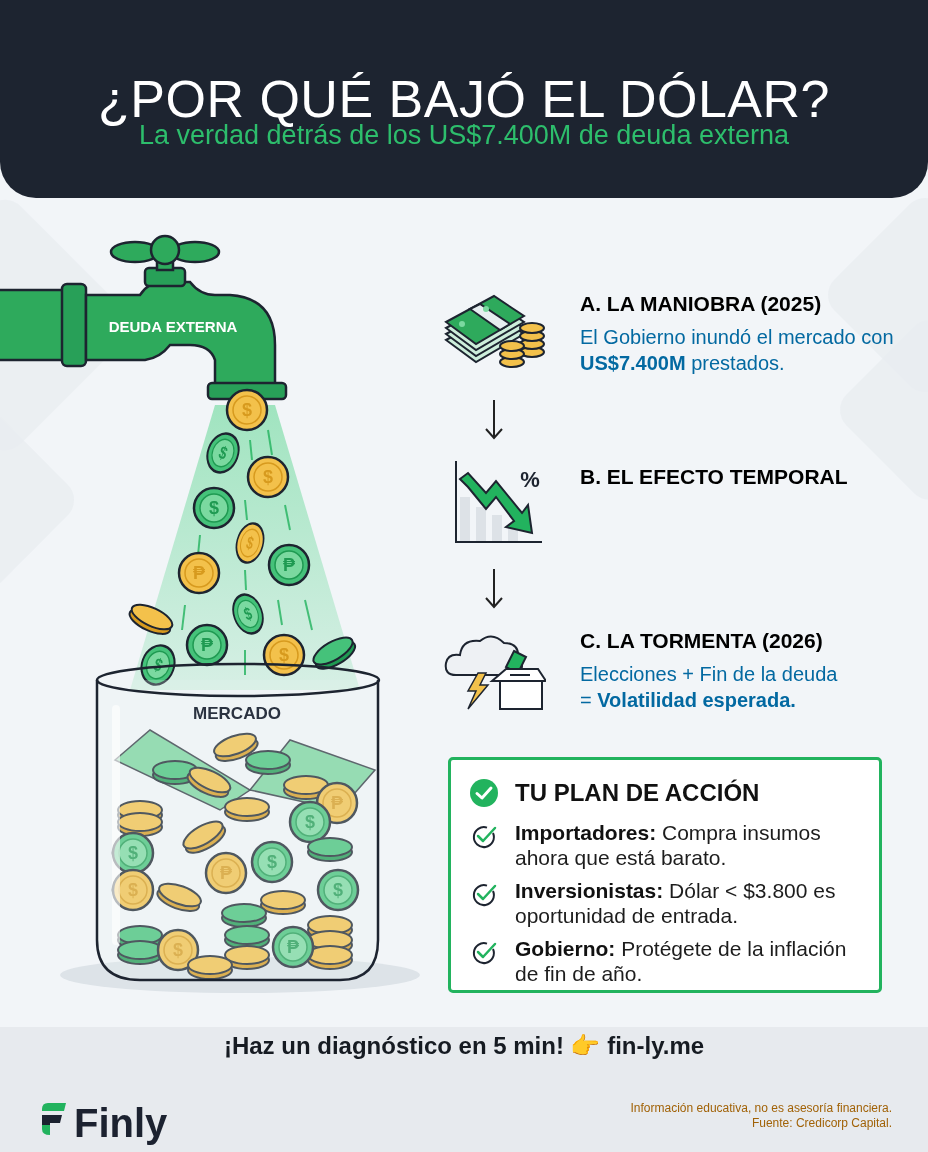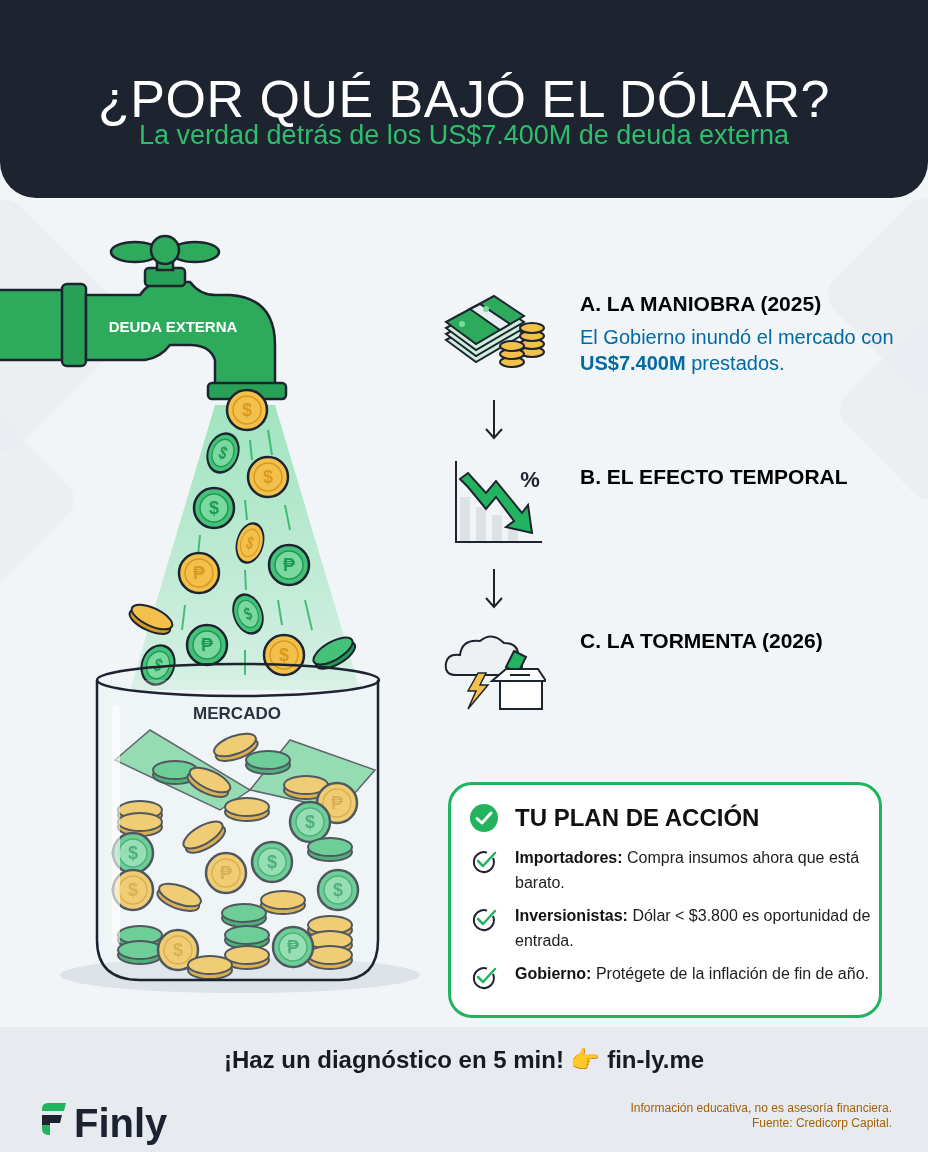--- a/index.html
+++ b/index.html
@@ -30,34 +30,34 @@
   .step .step-title {
     position: absolute; left: 138px; top: 0; font-size: 21px; font-weight: 700; color: #000000;
   }
   .step .step-body {
     position: absolute; left: 138px; top: 32px; width: 320px; font-size: 20px; line-height: 26px; color: #0369a1;
   }
   .step .step-body b { font-weight: 700; }
   .arrow-down { position: absolute; left: 483px; width: 22px; height: 44px; }
   .plan {
     position: absolute; left: 448px; top: 757px; width: 434px; height: 236px;
-    background: #ffffff; border: 3px solid #22b35e; border-radius: 24px; margin-top: 25px;
+    background: #ffffff; border: 3px solid #22b35e; border-radius: 5px;
   }
   .plan .plan-head { position: absolute; left: 18px; top: 18px; height: 30px; }
   .plan .plan-check { position: absolute; left: 0; top: 0; width: 30px; height: 30px; }
   .plan .plan-title { position: absolute; left: 46px; top: 1px; font-size: 24px; font-weight: 700; white-space: nowrap; color: #111; }
   .plan-item { position: absolute; left: 18px; width: 400px; }
   .plan-item .tick { position: absolute; left: 2px; top: 4px; width: 26px; height: 26px; }
-  .plan-item .txt { position: absolute; left: 46px; top: 0; width: 360px; font-size: 16px; line-height: 25px; color: #1d1d1d; }
+  .plan-item .txt { position: absolute; left: 46px; top: 0; width: 360px; font-size: 21px; line-height: 25px; color: #1d1d1d; }
   .plan-item .txt b { font-weight: 700; color: #111; }
   .footer {
     position: absolute; left: 0; top: 1027px; width: 928px; height: 125px; background: #e7eaee;
   }
   .cta {
-    position: absolute; left: 0; right: 0; top: 19px; text-align: center;
+    position: absolute; left: 0; right: 0; top: 5px; text-align: center;
     font-size: 24px; font-weight: 700; color: #161b22;
   }
   .cta .hand { font-size: 24px; color: #f3b53f; }
   .logo { position: absolute; left: 38px; top: 74px; height: 36px; }
   .logo svg { position: absolute; left: 0; top: 0; }
   .logo .logo-text { position: absolute; left: 36px; top: 0; font-size: 40px; font-weight: 700; color: #1c2230; }
   .disclaimer {
     position: absolute; right: 36px; top: 74px; text-align: right;
     font-size: 12px; line-height: 15px; color: #a16207;
   }
@@ -270,20 +270,23 @@
 <div class="step" style="top:629px;">
   <svg class="icon" viewBox="0 0 104 100" style="top:-2px;">
     <path d="M14,48 Q2,48 4,36 Q6,26 18,28 Q20,12 38,14 Q50,4 62,16 Q78,16 76,32 Q84,38 76,48 Z" fill="#eef1f4" stroke="#1d2430" stroke-width="2"></path>
     <polygon points="36,46 26,64 34,64 26,82 46,58 38,58 44,46" fill="#f3c14b" stroke="#1d2430" stroke-width="1.5"></polygon>
     <polygon points="72,24 84,30 76,46 64,40" fill="#22b35e" stroke="#1d2430" stroke-width="2"></polygon>
     <rect x="58" y="54" width="42" height="28" fill="#ffffff" stroke="#1d2430" stroke-width="2"></rect>
     <polygon points="50,54 64,42 96,42 104,54" fill="#ffffff" stroke="#1d2430" stroke-width="2"></polygon>
     <line x1="68" y1="48" x2="88" y2="48" stroke="#1d2430" stroke-width="2"></line>
   </svg>
   <div class="step-title">C. LA TORMENTA (2026)</div>
+  <div class="step-body">
+    <span>Elecciones + Fin de la deuda</span><br><span>= </span><b>Volatilidad esperada.</b>
+  </div>
 </div>
 
 <div class="plan">
   <div class="plan-head">
     <svg class="plan-check" viewBox="0 0 30 30">
       <circle cx="15" cy="15" r="14" fill="#22b35e"></circle>
       <polyline points="8,15.5 13,20 22,10" fill="none" stroke="#ffffff" stroke-width="3" stroke-linecap="round" stroke-linejoin="round"></polyline>
     </svg>
     <div class="plan-title">TU PLAN DE ACCIÓN</div>
   </div>

